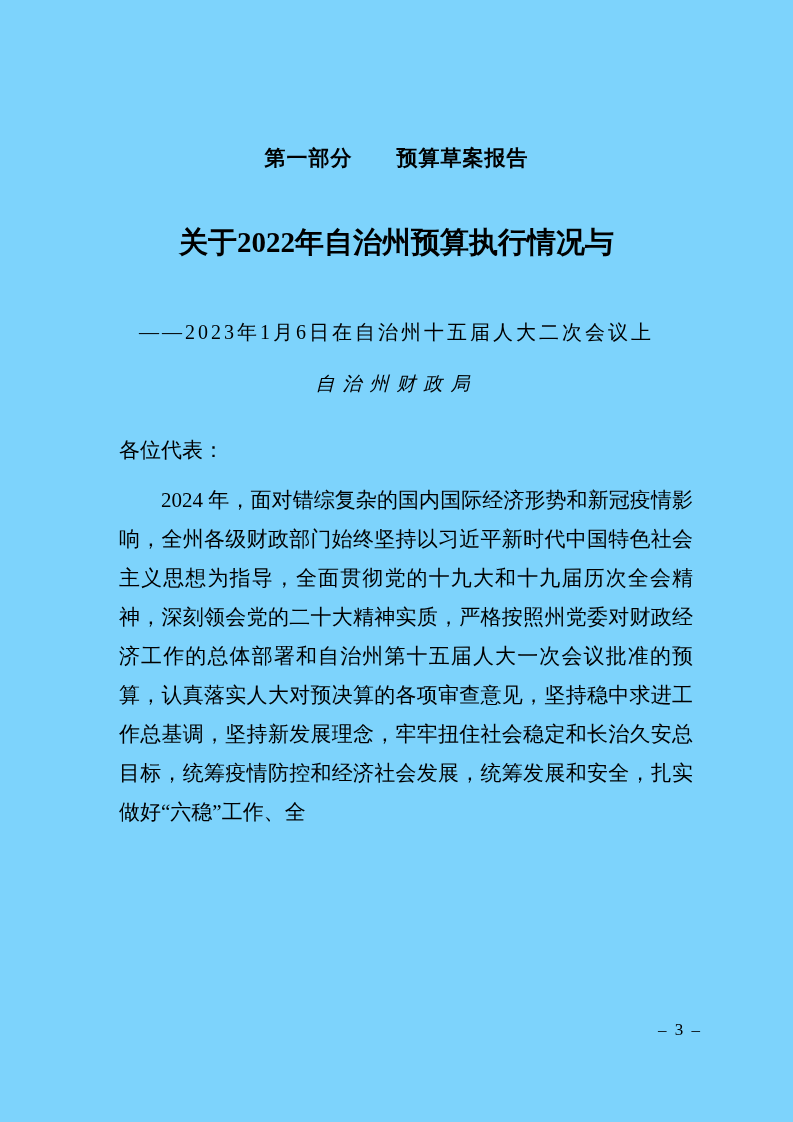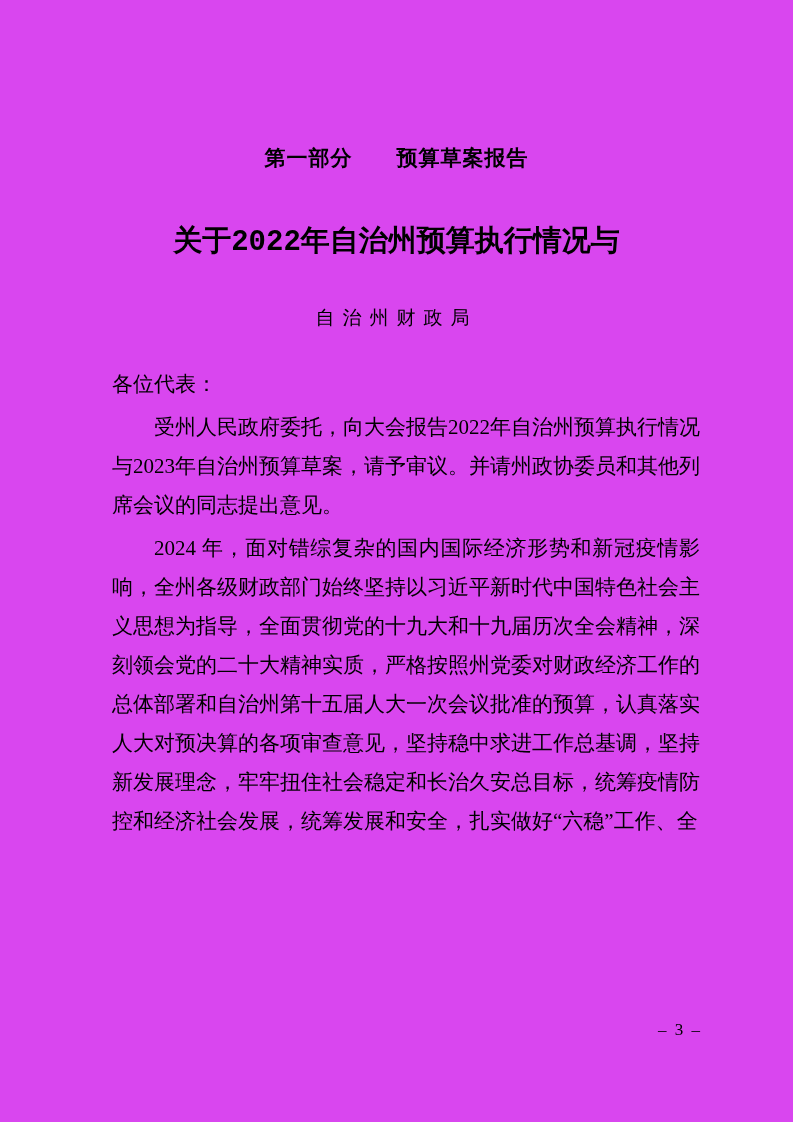--- a/index.html
+++ b/index.html
@@ -4,72 +4,73 @@
 <style>
   * { margin: 0; padding: 0; box-sizing: border-box; }
   html, body { background: #ffffff; }
   body { font-family: "Liberation Serif", "DejaVu Serif", serif; }
 
   .page {
     position: relative;
     width: 793px;
     height: 1122px;
     margin: 0 auto;
-    background: #d946ef;
+    background: #7dd3fc;
     color: #000000;
     overflow: hidden;
   }
 
   .section-header {
     margin-top: 143px;
     text-align: center;
     font-family: "Liberation Sans", "DejaVu Sans", sans-serif;
     font-weight: 700;
     font-size: 21px;
     line-height: 30px;
     letter-spacing: 1px;
   }
 
   .doc-title {
     margin-top: 43px;
     text-align: center;
-    font-family: Liberation Mono, monospace;
+    font-family: Liberation Serif, serif;
     font-weight: 700;
     font-size: 29px;
     line-height: 53px;
   }
   .title-line { display: block; }
 
   .subtitle {
     margin-top: 49px;
     text-align: center;
     font-family: "Liberation Serif", "DejaVu Serif", serif;
     font-size: 20px;
     line-height: 28px;
     letter-spacing: 3px;
   }
 
   .org {
-    margin-top: 35px;
+    margin-top: 24px;
     text-align: center;
     font-family: "Liberation Serif", "DejaVu Serif", serif;
     font-size: 19px;
     line-height: 28px;
     letter-spacing: 8px;
+    font-style: italic;
   }
 
   .body-text {
     margin: 33px 89px 0 108px;
     font-size: 21px;
     line-height: 39px;
     text-align: justify;
     text-align-last: left;
   }
 
-  .body-text p { margin: 4px; }
+  .body-text p { margin: 11px; }
   .indent { text-indent: 2em; }
 
   .sec-heading {
     text-indent: 2em;
     font-family: "Liberation Sans", "DejaVu Sans", sans-serif;
     font-weight: 700;
     font-size: 21px;
   }
 
   .page-number {
@@ -85,24 +86,24 @@
 <body>
 
 <div class="page">
 
   <div class="section-header">第一部分　　预算草案报告</div>
 
   <h1 class="doc-title">
     <span class="title-line">关于2022年自治州预算执行情况与</span>
   </h1>
 
+  <div class="subtitle">——2023年1月6日在自治州十五届人大二次会议上</div>
 
   <div class="org">自治州财政局</div>
 
   <div class="body-text">
     <p class="salutation">各位代表：</p>
-    <p class="indent">受州人民政府委托，向大会报告2022年自治州预算执行情况与2023年自治州预算草案，请予审议。并请州政协委员和其他列席会议的同志提出意见。</p>
     <p class="indent">2024 年，面对错综复杂的国内国际经济形势和新冠疫情影响，全州各级财政部门始终坚持以习近平新时代中国特色社会主义思想为指导，全面贯彻党的十九大和十九届历次全会精神，深刻领会党的二十大精神实质，严格按照州党委对财政经济工作的总体部署和自治州第十五届人大一次会议批准的预算，认真落实人大对预决算的各项审查意见，坚持稳中求进工作总基调，坚持新发展理念，牢牢扭住社会稳定和长治久安总目标，统筹疫情防控和经济社会发展，统筹发展和安全，扎实做好“六稳”工作、全</p>
   </div>
 
   <div class="page-number">– 3 –</div>
 
 </div>
 
 </body></html>

